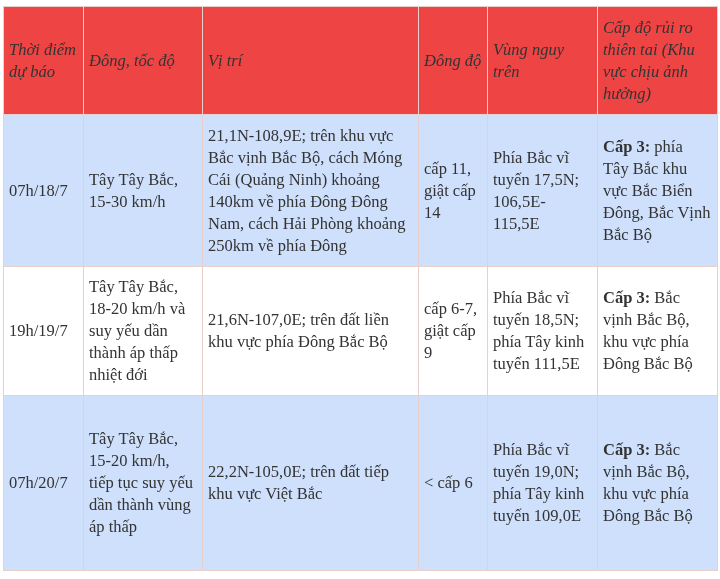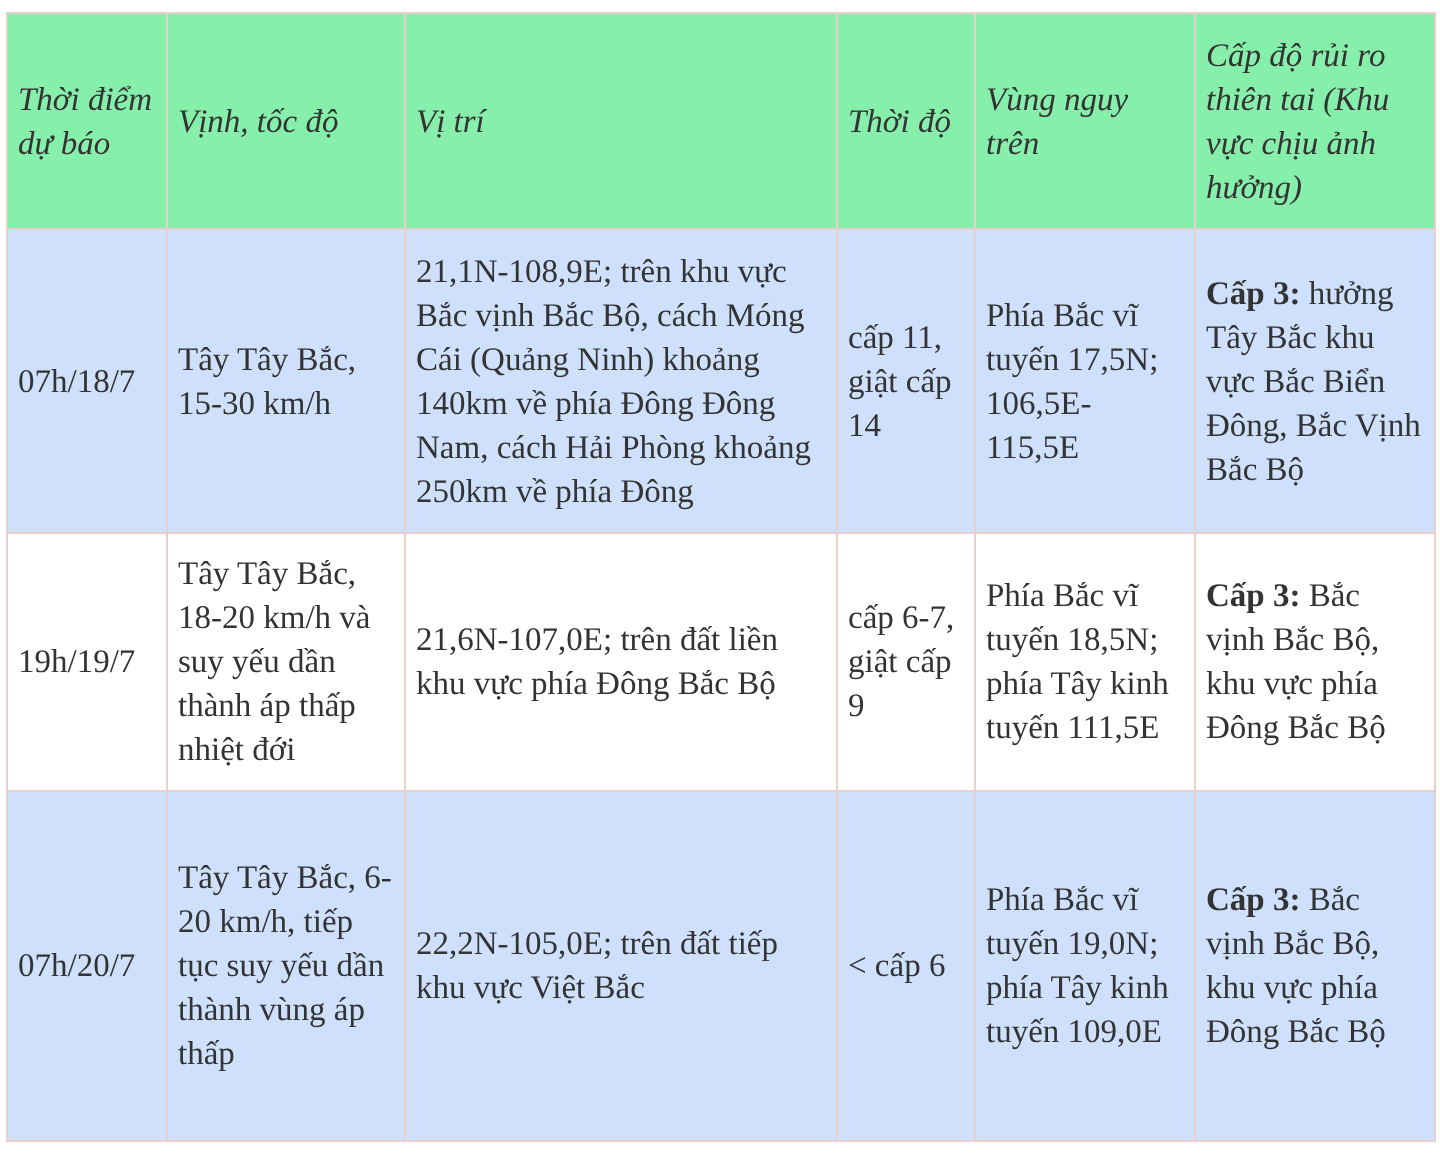--- a/index.html
+++ b/index.html
@@ -27,21 +27,21 @@
     table.forecast td, table.forecast th {
       border: 1px solid #e6cfcc;
       padding: 2px 5px 2px 5px;
       vertical-align: middle;
       text-align: left;
       font-weight: normal;
       word-wrap: break-word;
     }
     table.forecast thead th {
       font-style: italic;
-      background: #86efac;
+      background: #ef4444;
       height: 103px;
       padding-left: 5px;
     }
     tr.row-blue td { background: #cfe0fc; }
     tr.row-white td { background: #ffffff; }
     tr.r1 td { height: 147px; }
     tr.r2 td { height: 124px; }
     tr.r3 td { height: 170px; }
     .risk-level { font-weight: bold; margin-top: 28px; }
     col.c1 { width: 80px; }
@@ -59,46 +59,46 @@
     <col class="c1">
       <col class="c2">
       <col class="c3">
       <col class="c4">
       <col class="c5">
       <col class="c6">
   </colgroup>
   <thead>
     <tr>
       <th>Thời điểm dự báo</th>
-      <th>Vịnh, tốc độ</th>
+      <th>Đông, tốc độ</th>
       <th>Vị trí</th>
-      <th>Thời độ</th>
+      <th>Đông độ</th>
       <th>Vùng nguy trên</th>
       <th>Cấp độ rủi ro thiên tai (Khu vực chịu ảnh hưởng)</th>
     </tr>
   </thead>
   <tbody>
     <tr class="row-blue r1">
       <td>07h/18/7</td>
       <td>Tây Tây Bắc, 15-30 km/h</td>
       <td>21,1N-108,9E; trên khu vực Bắc vịnh Bắc Bộ, cách Móng Cái (Quảng Ninh) khoảng 140km về phía Đông Đông Nam, cách Hải Phòng khoảng 250km về phía Đông</td>
       <td>cấp 11, giật cấp 14</td>
       <td>Phía Bắc vĩ tuyến 17,5N; 106,5E-115,5E</td>
-      <td><span class="risk-level">Cấp 3:</span><span> hưởng Tây Bắc khu vực Bắc Biển Đông, Bắc Vịnh Bắc Bộ</span></td>
+      <td><span class="risk-level">Cấp 3:</span><span> phía Tây Bắc khu vực Bắc Biển Đông, Bắc Vịnh Bắc Bộ</span></td>
     </tr>
     <tr class="row-white r2">
       <td>19h/19/7</td>
       <td>Tây Tây Bắc, 18-20 km/h và suy yếu dần thành áp thấp nhiệt đới</td>
       <td>21,6N-107,0E; trên đất liền khu vực phía Đông Bắc Bộ</td>
       <td>cấp 6-7, giật cấp 9</td>
       <td>Phía Bắc vĩ tuyến 18,5N; phía Tây kinh tuyến 111,5E</td>
       <td><span class="risk-level">Cấp 3:</span><span> Bắc vịnh Bắc Bộ, khu vực phía Đông Bắc Bộ</span></td>
     </tr>
     <tr class="row-blue r3">
       <td>07h/20/7</td>
-      <td>Tây Tây Bắc, 6-20 km/h, tiếp tục suy yếu dần thành vùng áp thấp</td>
+      <td>Tây Tây Bắc, 15-20 km/h, tiếp tục suy yếu dần thành vùng áp thấp</td>
       <td>22,2N-105,0E; trên đất tiếp khu vực Việt Bắc</td>
       <td>&lt; cấp 6</td>
       <td>Phía Bắc vĩ tuyến 19,0N; phía Tây kinh tuyến 109,0E</td>
       <td><span class="risk-level">Cấp 3:</span><span> Bắc vịnh Bắc Bộ, khu vực phía Đông Bắc Bộ</span></td>
     </tr>
   </tbody>
 </table>
 
 </body></html>

